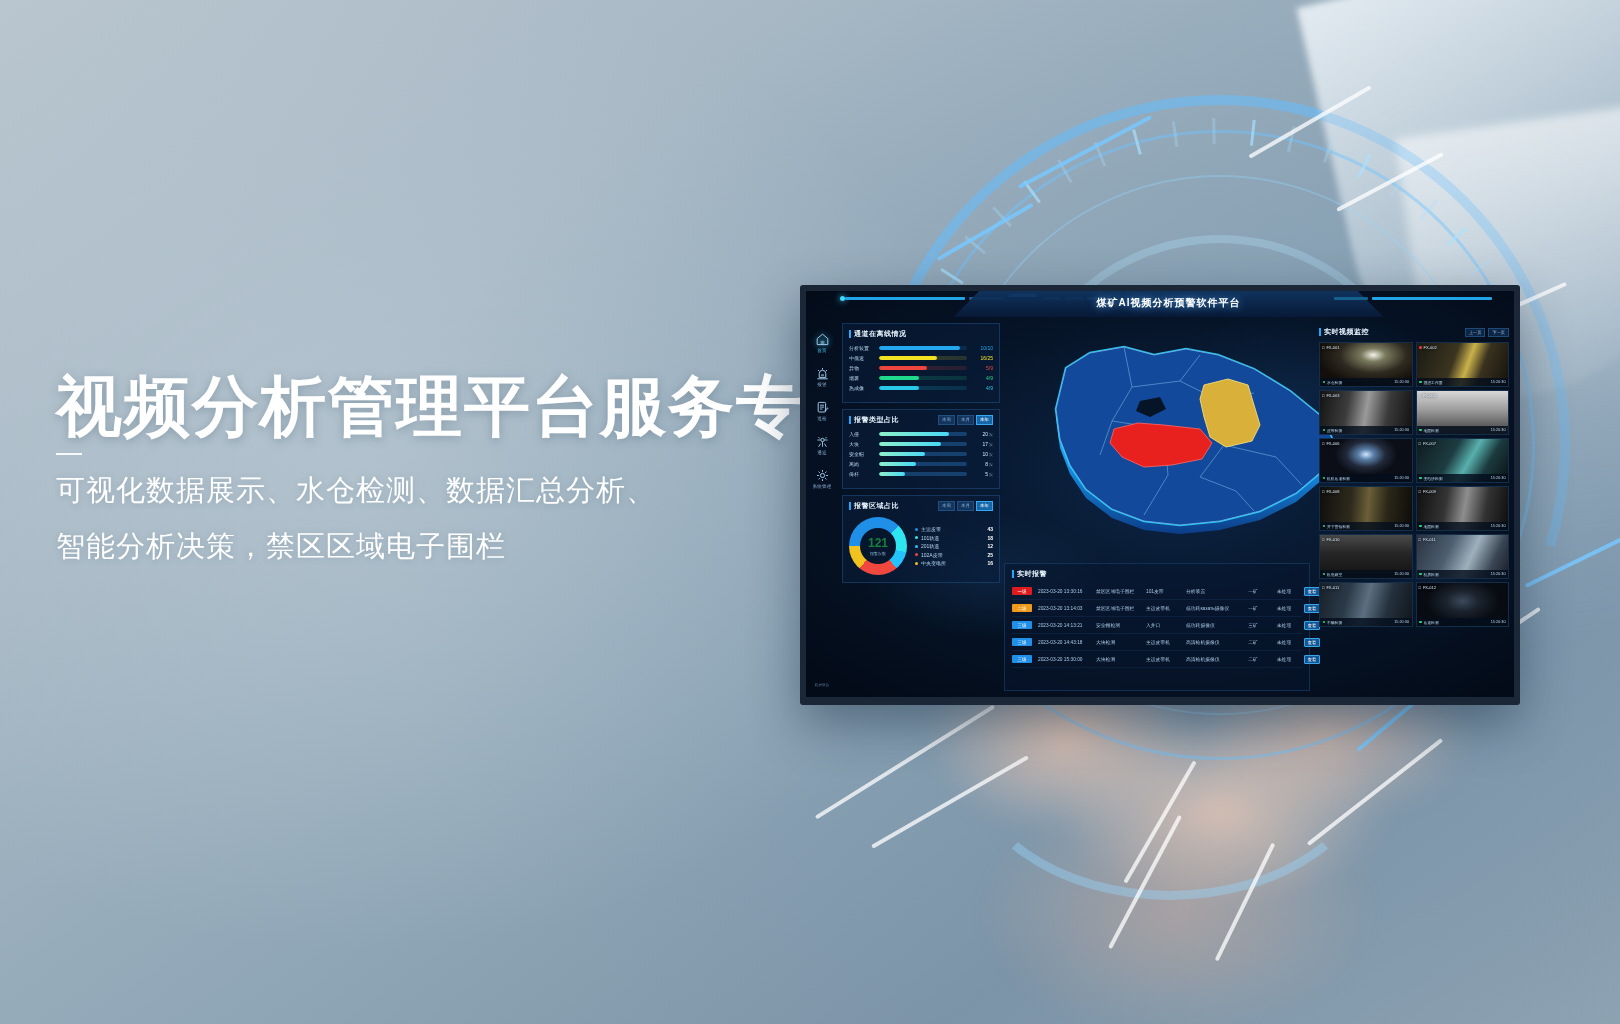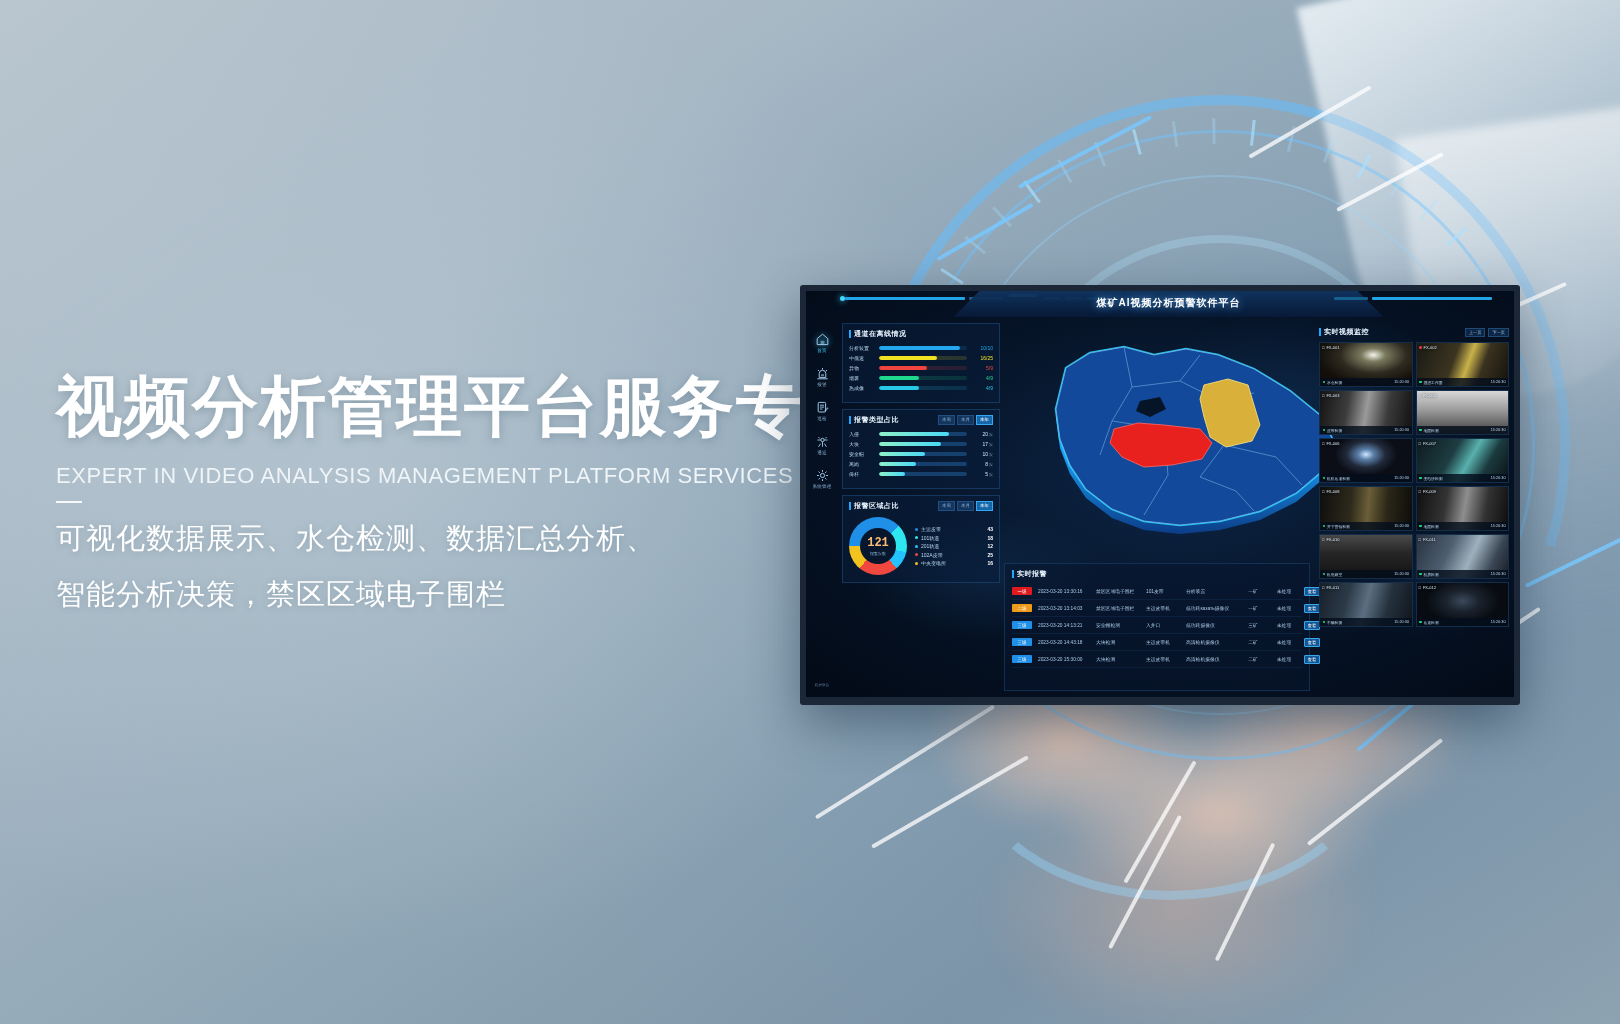--- a/index.html
+++ b/index.html
@@ -193,21 +193,21 @@
   .bar-val .u { font-size: 4px; color: #7ea6c8; margin-left: 1px; }
 
   
   .donut-wrap { display: flex; align-items: center; gap: 8px; margin-top: 3px; }
   .donut { position: relative; width: 58px; height: 58px; flex: none; }
   .donut .hole {
     position: absolute; inset: 11px; border-radius: 50%;
     background: #06162c; display: flex; flex-direction: column;
     align-items: center; justify-content: center;
   }
-  .donut .num { font-size: 12px; font-weight: bold; color: #fdba74; line-height: 1; font-family: Liberation Mono, monospace; }
+  .donut .num { font-size: 12px; font-weight: bold; color: #15803d; line-height: 1; }
   .donut .cap { font-size: 4px; color: #8fb6d8; margin-top: 2px; }
   .legend { flex: 1; }
   .legend-row {
     display: flex; align-items: center; gap: 3px; margin: 2.5px 0; font-size: 5px;
   }
   .legend-dot { width: 3px; height: 3px; border-radius: 50%; flex: none; }
   .legend-name { flex: 1; color: #b9d6f0; }
   .legend-val { font-weight: bold; color: #ffffff; }
 
   
@@ -344,21 +344,20 @@
       <div class="streak" style="left: 1240px; top: 120px; width: 140px; transform: rotate(-30deg);"></div>
       <div class="streak" style="left: 1330px; top: 180px; width: 120px; transform: rotate(-28deg);"></div>
       <div class="streak blue" style="left: 930px; top: 230px; width: 110px; transform: rotate(-30deg);"></div>
       <div class="streak" style="left: 1480px; top: 300px; width: 90px; transform: rotate(-24deg);"></div>
       <div class="streak blue" style="left: 1520px; top: 560px; width: 110px; transform: rotate(-26deg);"></div>
       <div class="streak" style="left: 1090px; top: 820px; width: 140px; transform: rotate(-60deg);"></div>
     </div>
 
   <div id="copy">
     <div id="headline">视频分析管理平台服务专家</div>
-    <div id="subhead">EXPERT IN VIDEO ANALYSIS MANAGEMENT PLATFORM SERVICES</div>
     <div id="rule"></div>
     <div class="desc-line">可视化数据展示、水仓检测、数据汇总分析、</div>
     <div class="desc-line">智能分析决策，禁区区域电子围栏</div>
   </div>
 
   <div id="stand-neck" style="left:1160px;"></div>
   <div id="stand-base" style="left:1160px;"></div>
 
   <div id="monitor">
     <div id="screen">

